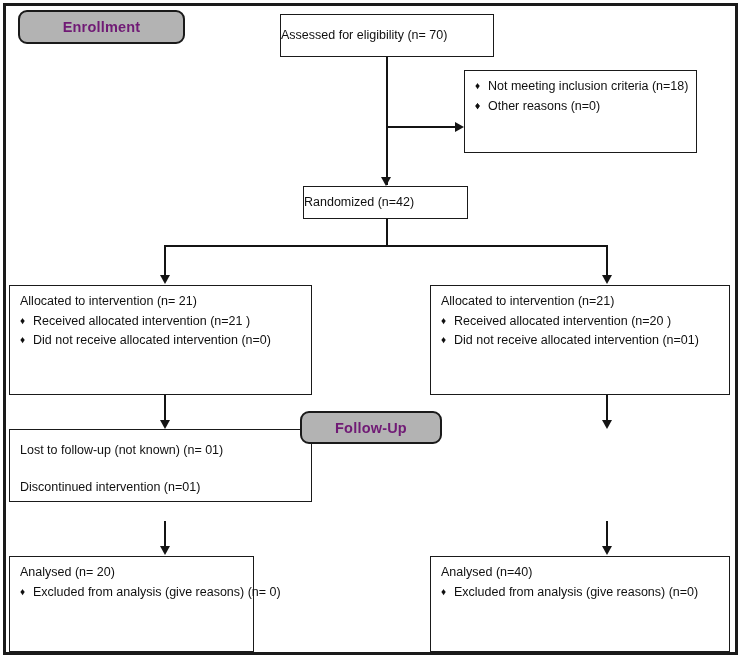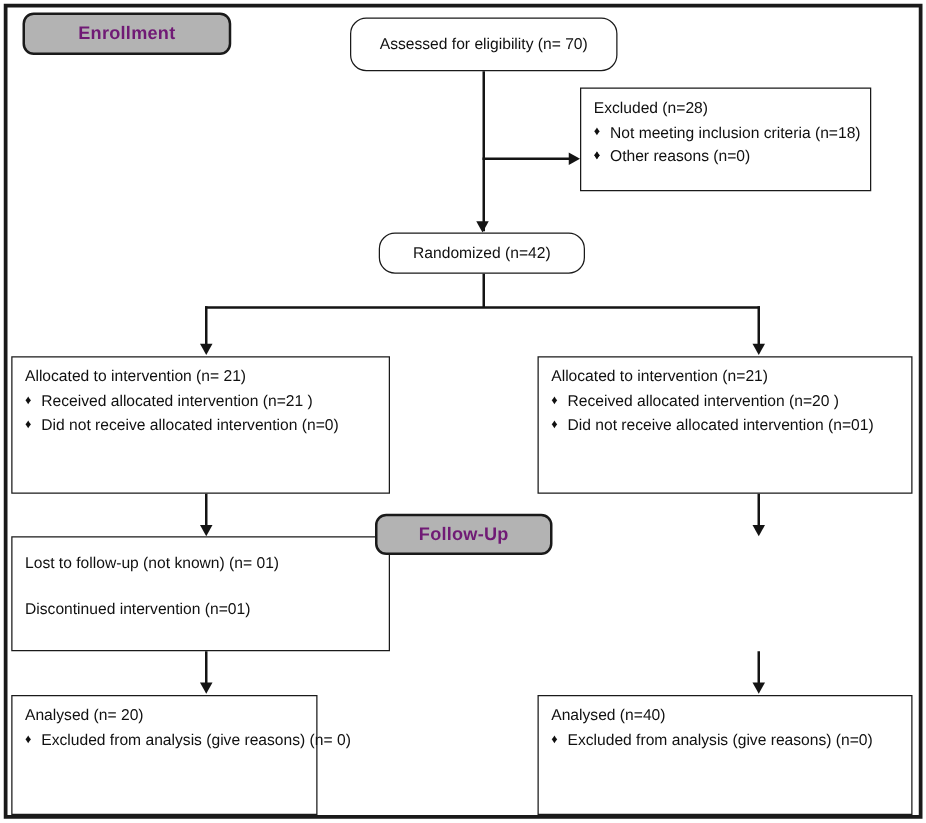--- a/index.html
+++ b/index.html
@@ -35,23 +35,22 @@
     box-sizing: border-box;
     background: #ffffff;
     border: 1.6px solid #1a1a1a;
     color: #101010;
     font-size: 12.5px;
     line-height: 1.0;
   }
   .box-centered {
     display: flex;
     align-items: center;
-    justify-content: center;
+    justify-content: flex-start;
     text-align: center;
-    border-radius: 13px;
   }
   .box-inner {
     padding: 9px 10px 6px 10px;
   }
   .box .line {
     margin: 0 0 7px 0;
     white-space: nowrap;
   }
   .box .line:last-child { margin-bottom: 0; }
   .bullets {
@@ -129,21 +128,20 @@
   </div>
 
   <div class="vline" style="left:385.5px; top:57px; height:128px;"></div>
   <div class="arrow-down" style="left:381px; top:177px;"></div>
 
   <div class="hline" style="left:386px; top:126px; width:72px;"></div>
   <div class="arrow-right" style="left:455px; top:121.5px;"></div>
 
   <div class="box" style="left:464px; top:70px; width:233px; height:83px;">
     <div class="box-inner">
-      <div class="line">Excluded (n=28)</div>
       <ul class="bullets">
         <li>
           <span class="diamond">♦</span>
           <span>Not meeting inclusion criteria (n=18)</span>
         </li>
         <li>
           <span class="diamond">♦</span>
         </li>
         <li>
           <span class="diamond">♦</span>
@@ -199,21 +197,21 @@
 
   <div class="vline" style="left:164px; top:395px; height:31px;"></div>
   <div class="arrow-down" style="left:159.6px; top:420px;"></div>
   <div class="vline" style="left:606px; top:395px; height:31px;"></div>
   <div class="arrow-down" style="left:601.6px; top:420px;"></div>
 
   <div class="stage" style="left:300px; top:411px; width:142px; height:33px;">
     <span>Follow-Up</span>
   </div>
 
-  <div class="box" style="left:9px; top:429px; width:303px; height:92px;">
+  <div class="box" style="left:9px; top:429px; width:303px; height:73px;">
     <div class="box-inner" style="padding-top:14px;">
       <div class="line" style="margin-bottom:24px;">Lost to follow-up (not known) (n= 01)</div>
       <div class="line">Discontinued intervention (n=01)</div>
     </div>
   </div>
 
 
   <div class="vline" style="left:164px; top:521px; height:31px;"></div>
   <div class="arrow-down" style="left:159.6px; top:546px;"></div>
   <div class="vline" style="left:606px; top:521px; height:31px;"></div>

